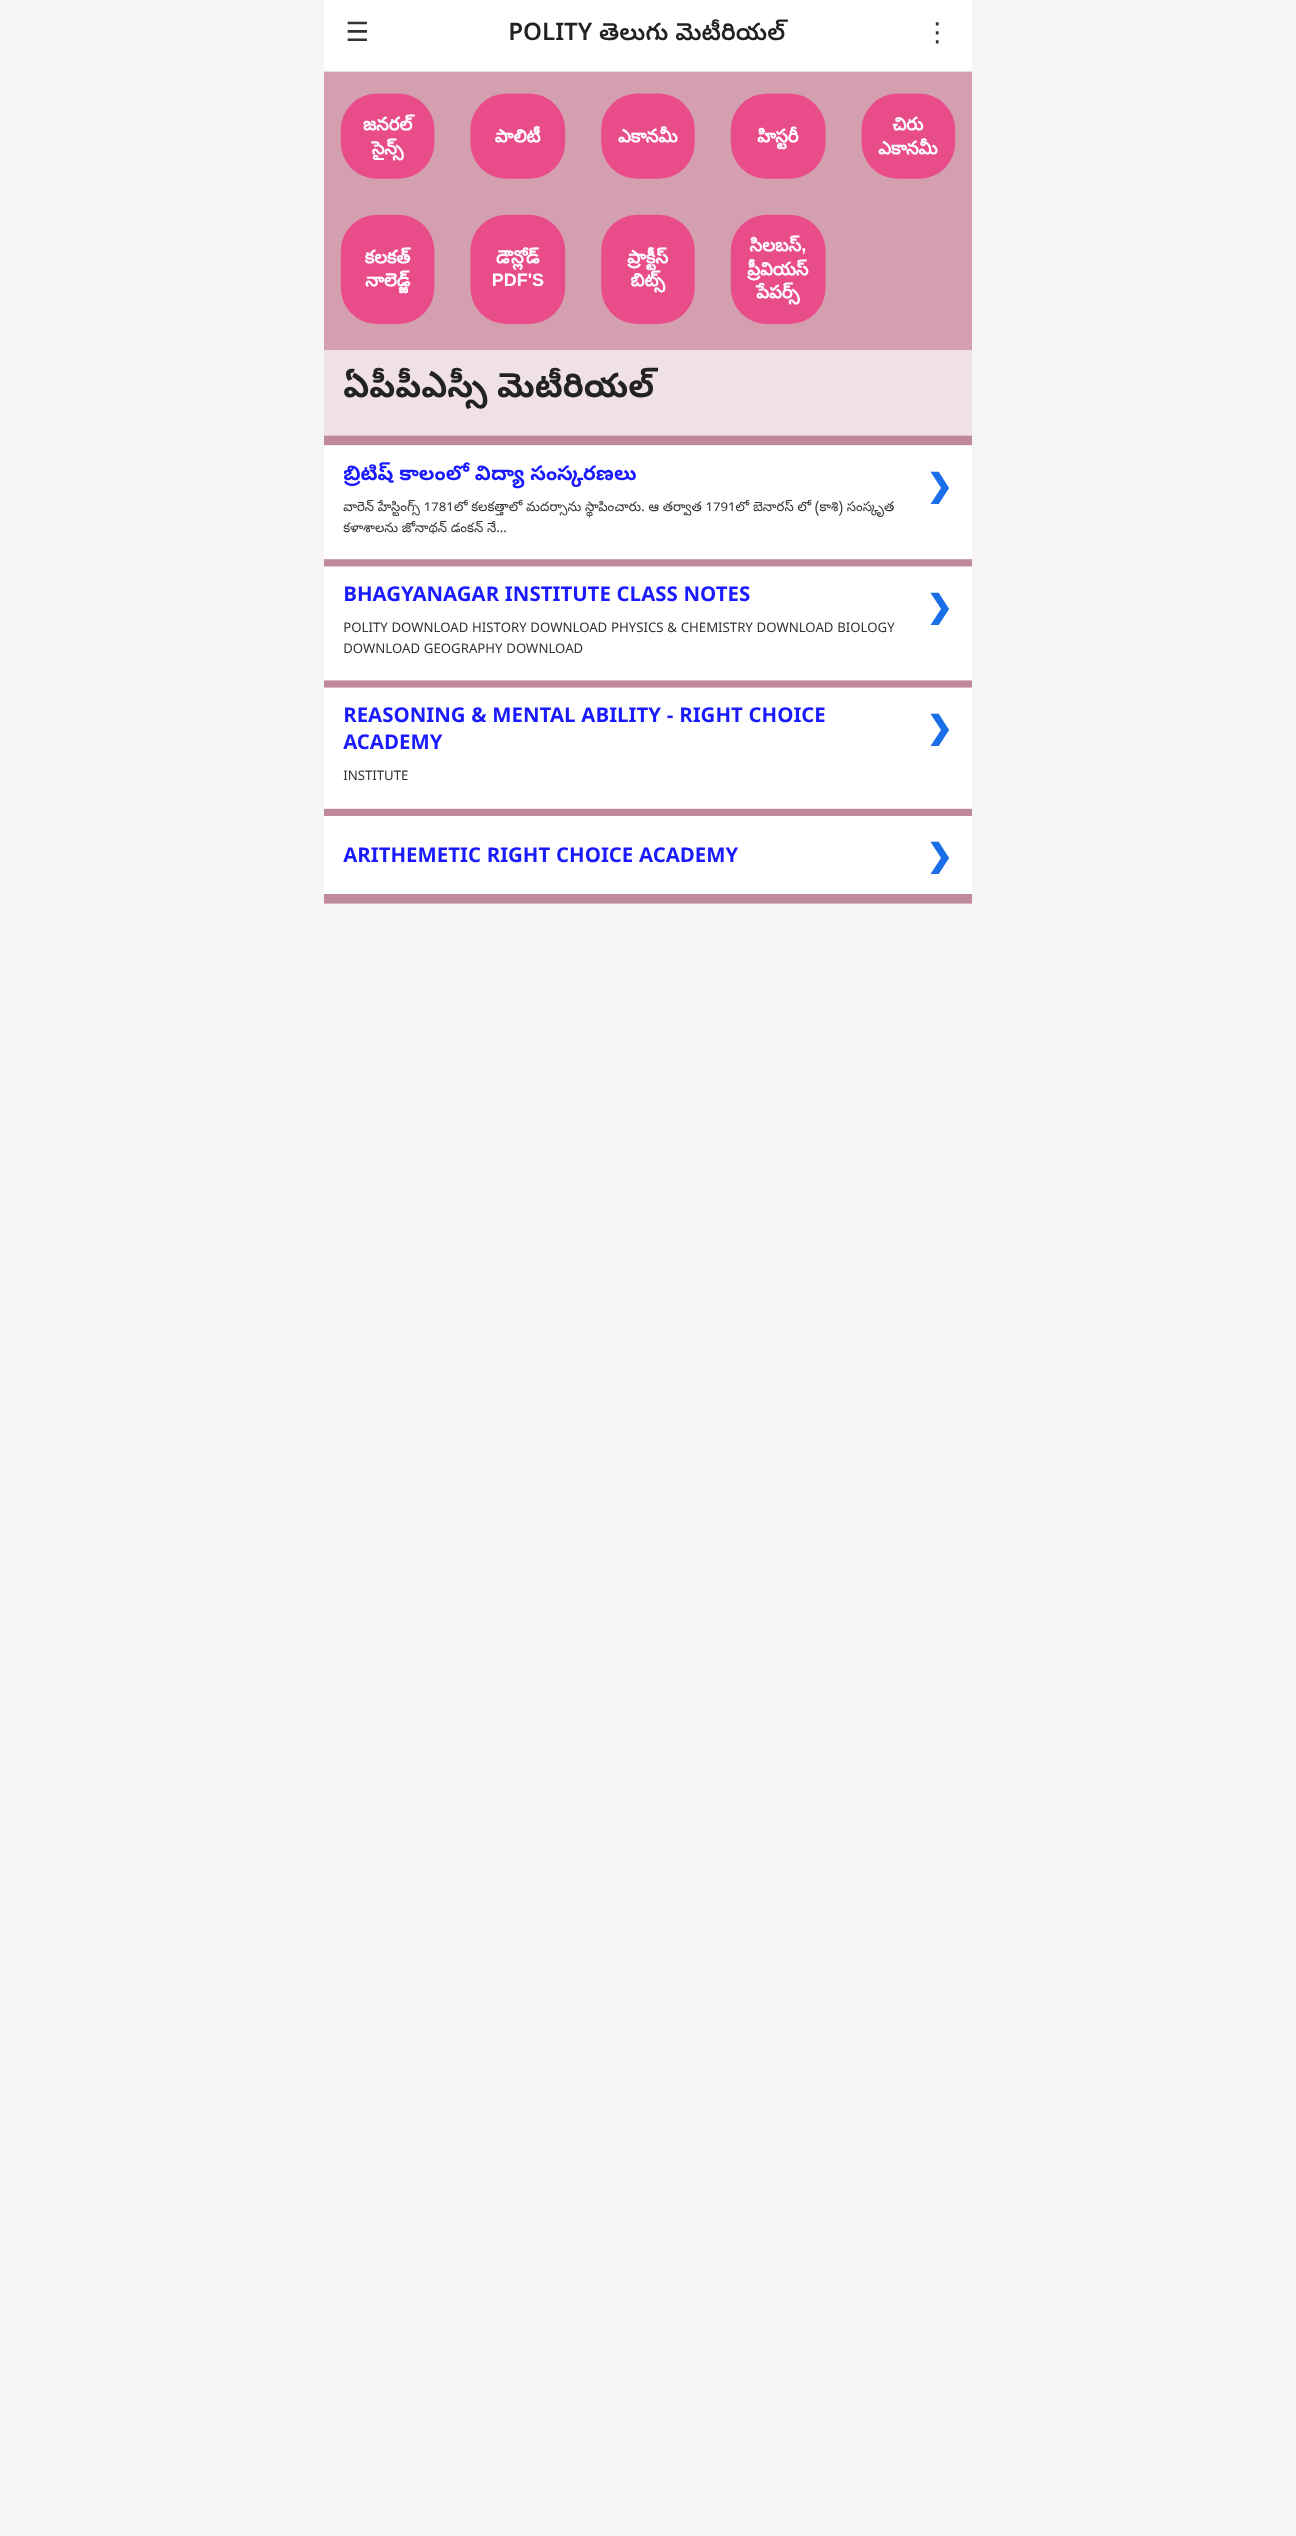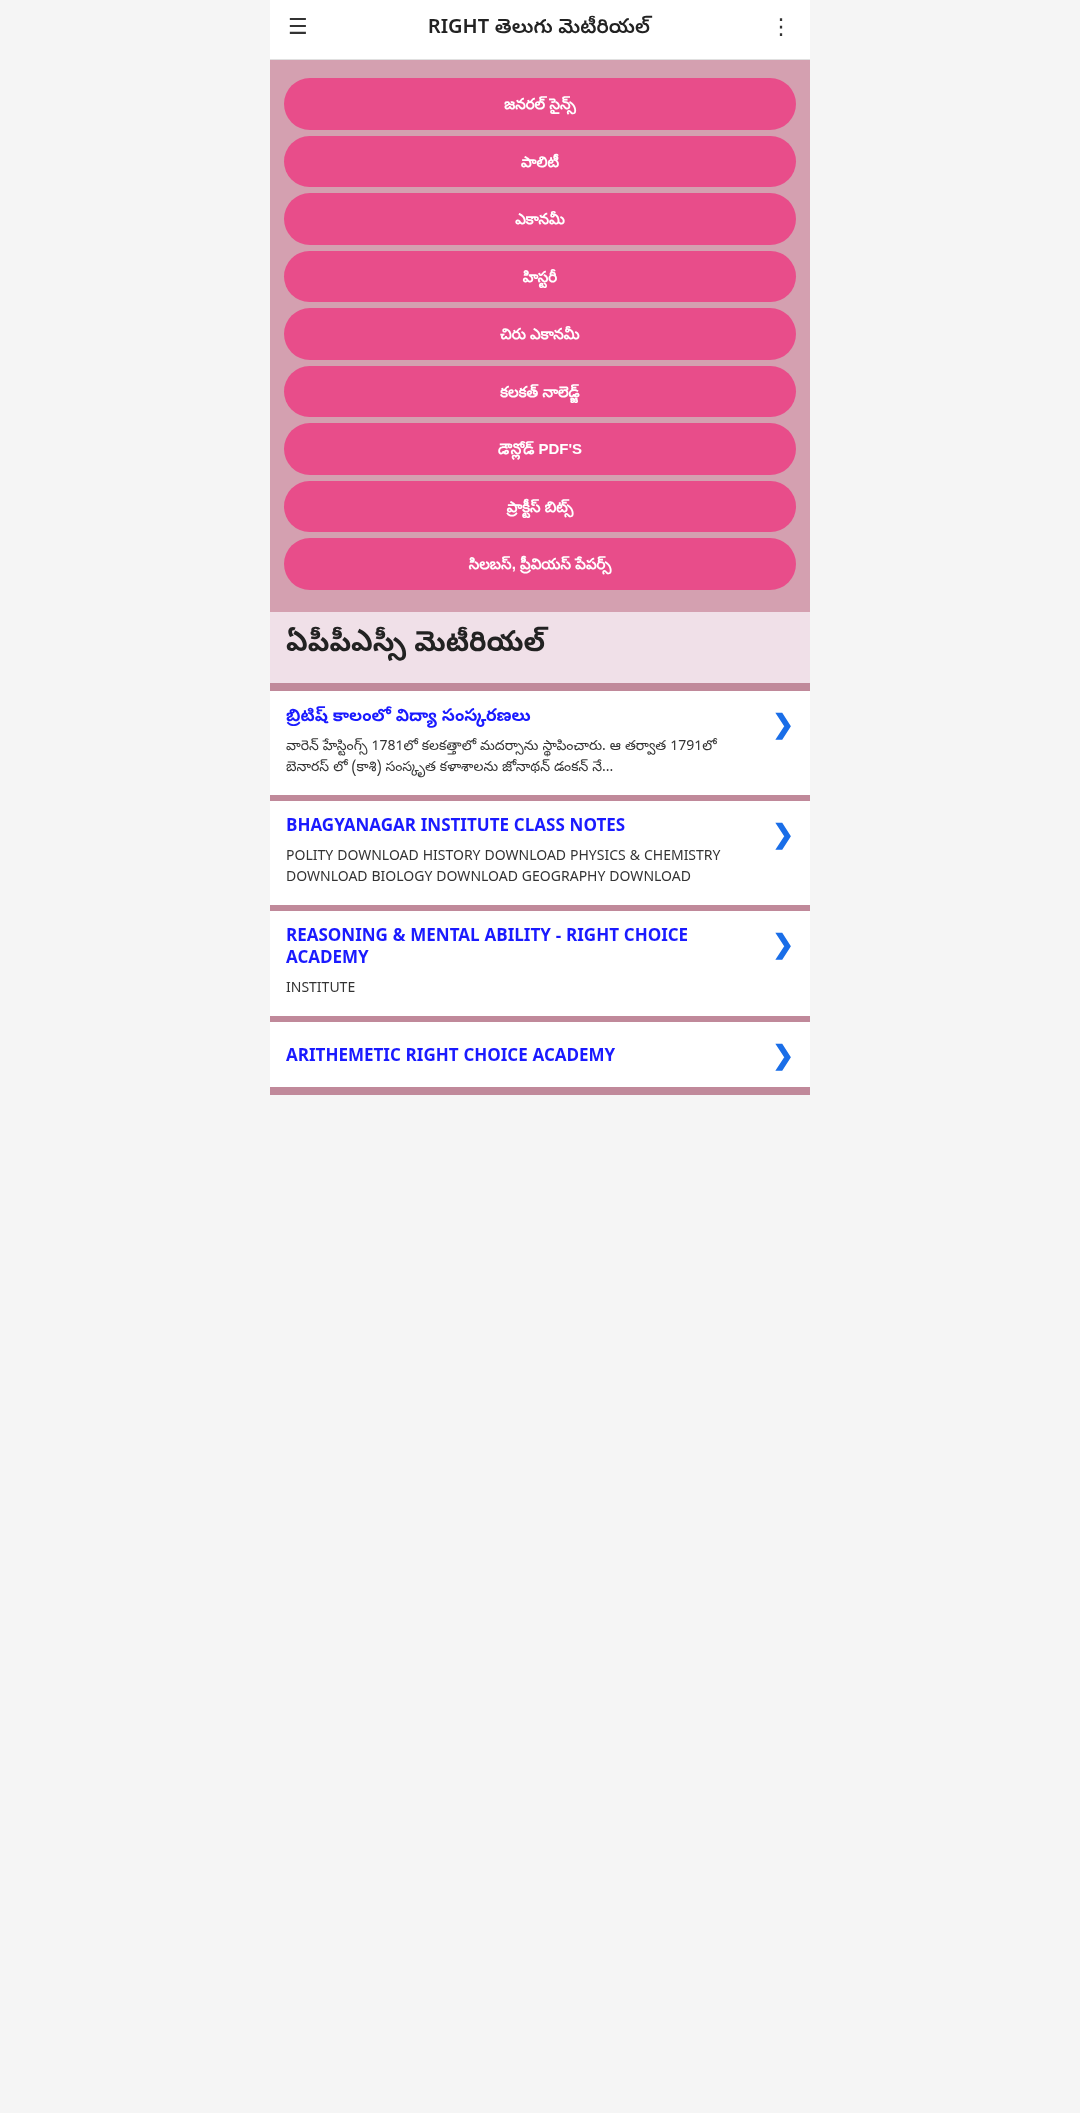--- a/index.html
+++ b/index.html
@@ -39,22 +39,22 @@
       font-size: 22px;
       color: #333;
       cursor: pointer;
     }
 
     
     .categories {
       background: #d4a0b0;
       padding: 18px 14px 22px 14px;
       display: grid;
-      grid-template-columns: 1fr;
-      gap: 6px;
+      grid-template-columns: 1fr 1fr 1fr 1fr 1fr;
+      gap: 30px;
     }
 
     .cat-btn {
       background: #e84d8a;
       color: #fff;
       border: none;
       border-radius: 30px;
       padding: 16px 8px;
       font-size: 15px;
       font-weight: 600;
@@ -104,21 +104,21 @@
       color: #1a1aff;
       font-size: 17px;
       font-weight: 700;
       margin-bottom: 8px;
       line-height: 1.3;
       text-decoration: none;
     }
 
     .list-item-desc {
       color: #333;
-      font-size: 14px;
+      font-size: 11px;
       line-height: 1.5;
     }
 
     .list-item-arrow {
       color: #1a6ee8;
       font-size: 26px;
       font-weight: 700;
       margin-top: 2px;
       flex-shrink: 0;
     }
@@ -130,21 +130,21 @@
       display: flex;
       align-items: flex-end;
       justify-content: space-between;
     }
   </style>
 </head>
 <body>
 
 <div class="header">
   <span class="header-icon">☰</span>
-  <span class="header-title">RIGHT తెలుగు మెటీరియల్</span>
+  <span class="header-title">POLITY తెలుగు మెటీరియల్</span>
   <span class="header-icon">⋮</span>
 </div>
 
 <div class="categories">
 <button class="cat-btn">జనరల్ సైన్స్</button>
     <button class="cat-btn">పాలిటీ</button>
     <button class="cat-btn">ఎకానమీ</button>
     <button class="cat-btn">హిస్టరీ</button>
     <button class="cat-btn">చిరు ఎకానమీ</button>
     <button class="cat-btn">కలకత్ నాలెడ్జ్</button>

